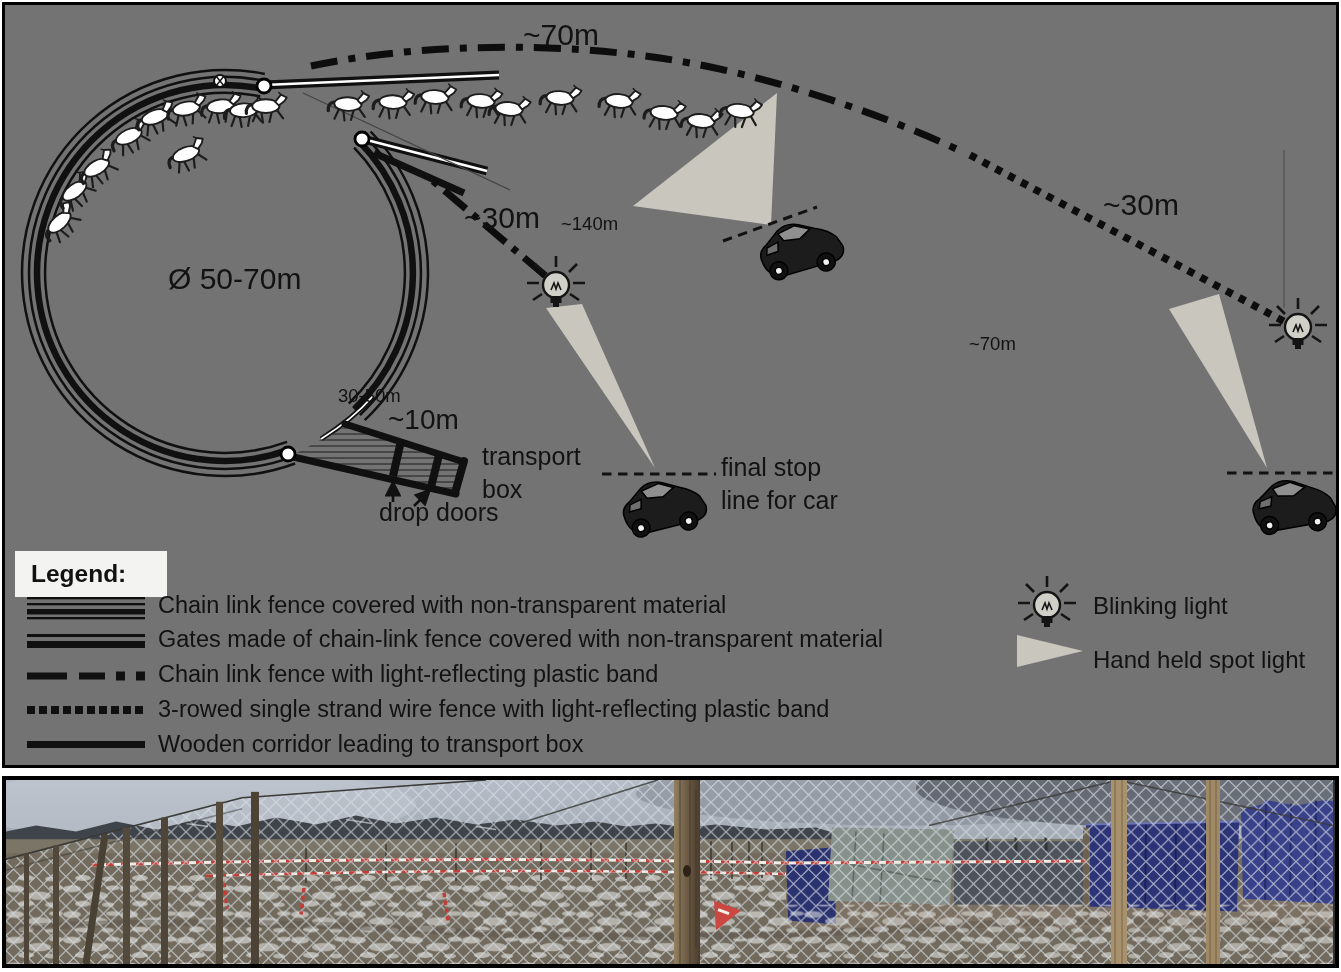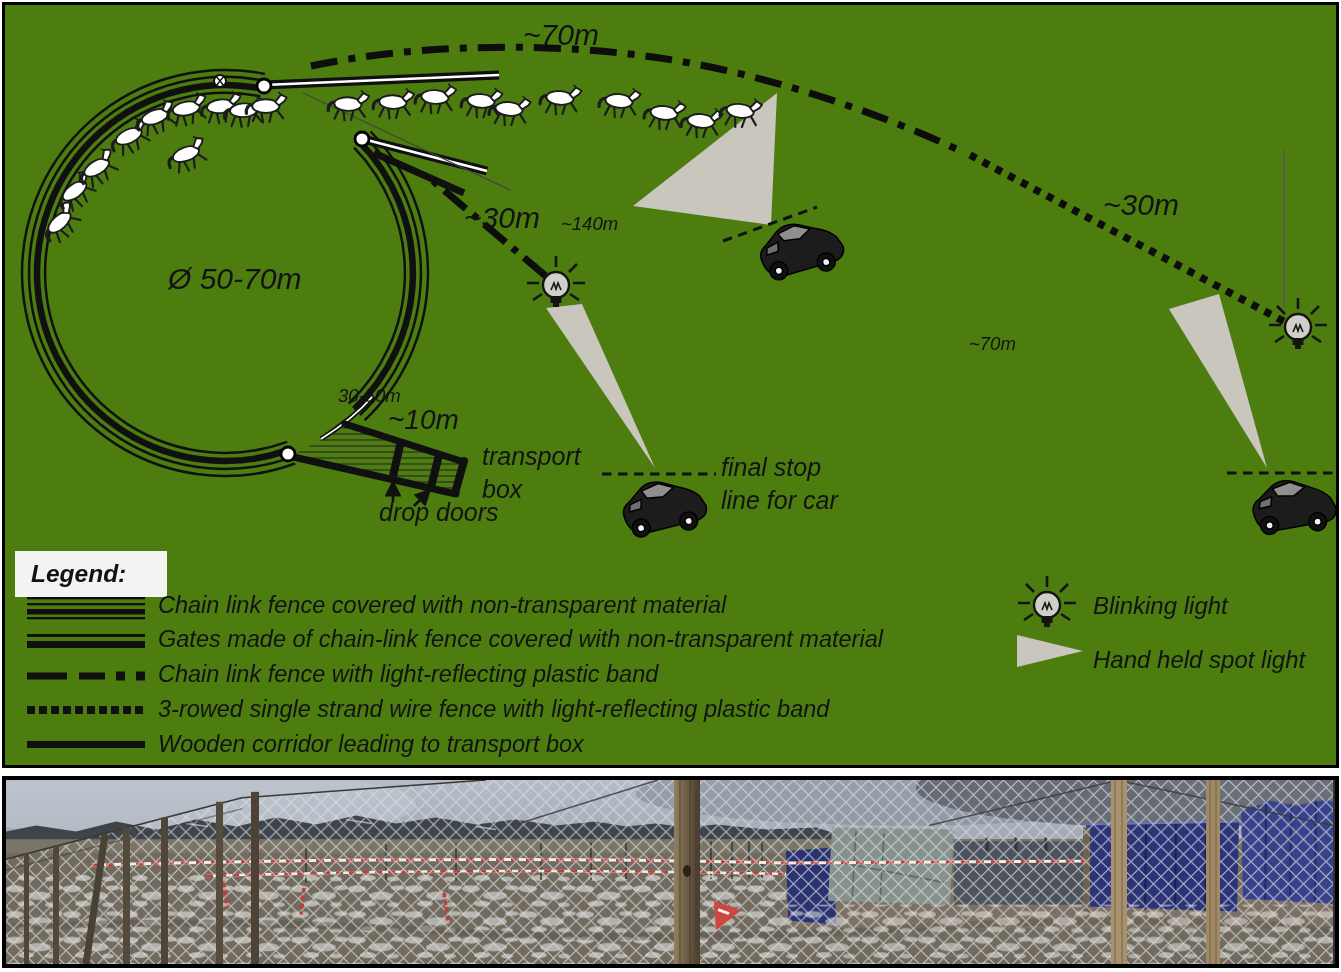--- a/index.html
+++ b/index.html
@@ -1,19 +1,19 @@
 <!DOCTYPE html>
 <html><head>
 <meta charset="utf-8">
 <style>
   html,body{margin:0;padding:0;background:#e8e8e8;}
   .page{position:relative;width:1341px;height:972px;background:#ffffff;overflow:hidden;
         font-family:"Liberation Sans",sans-serif;}
   .diagram-box{position:absolute;left:2px;top:2px;width:1337px;height:766px;
-        border:3px solid #000;box-sizing:border-box;background:#4d7c0f;font-style:italic;}
+        border:3px solid #000;box-sizing:border-box;background:#737373;}
   .photo-box{position:absolute;left:2px;top:776px;width:1337px;height:192px;
         border:4px solid #000;box-sizing:border-box;background:#333;}
   svg{display:block;}
   svg text{font-family:"Liberation Sans",sans-serif;fill:#121212;}
   .tb{font-size:30px;}
   .tm{font-size:25px;}
   .ts{font-size:18.5px;}
   .tl{font-size:23.5px;}
   .tr{font-size:24px;}
   .tt{font-size:24.5px;font-weight:bold;}

